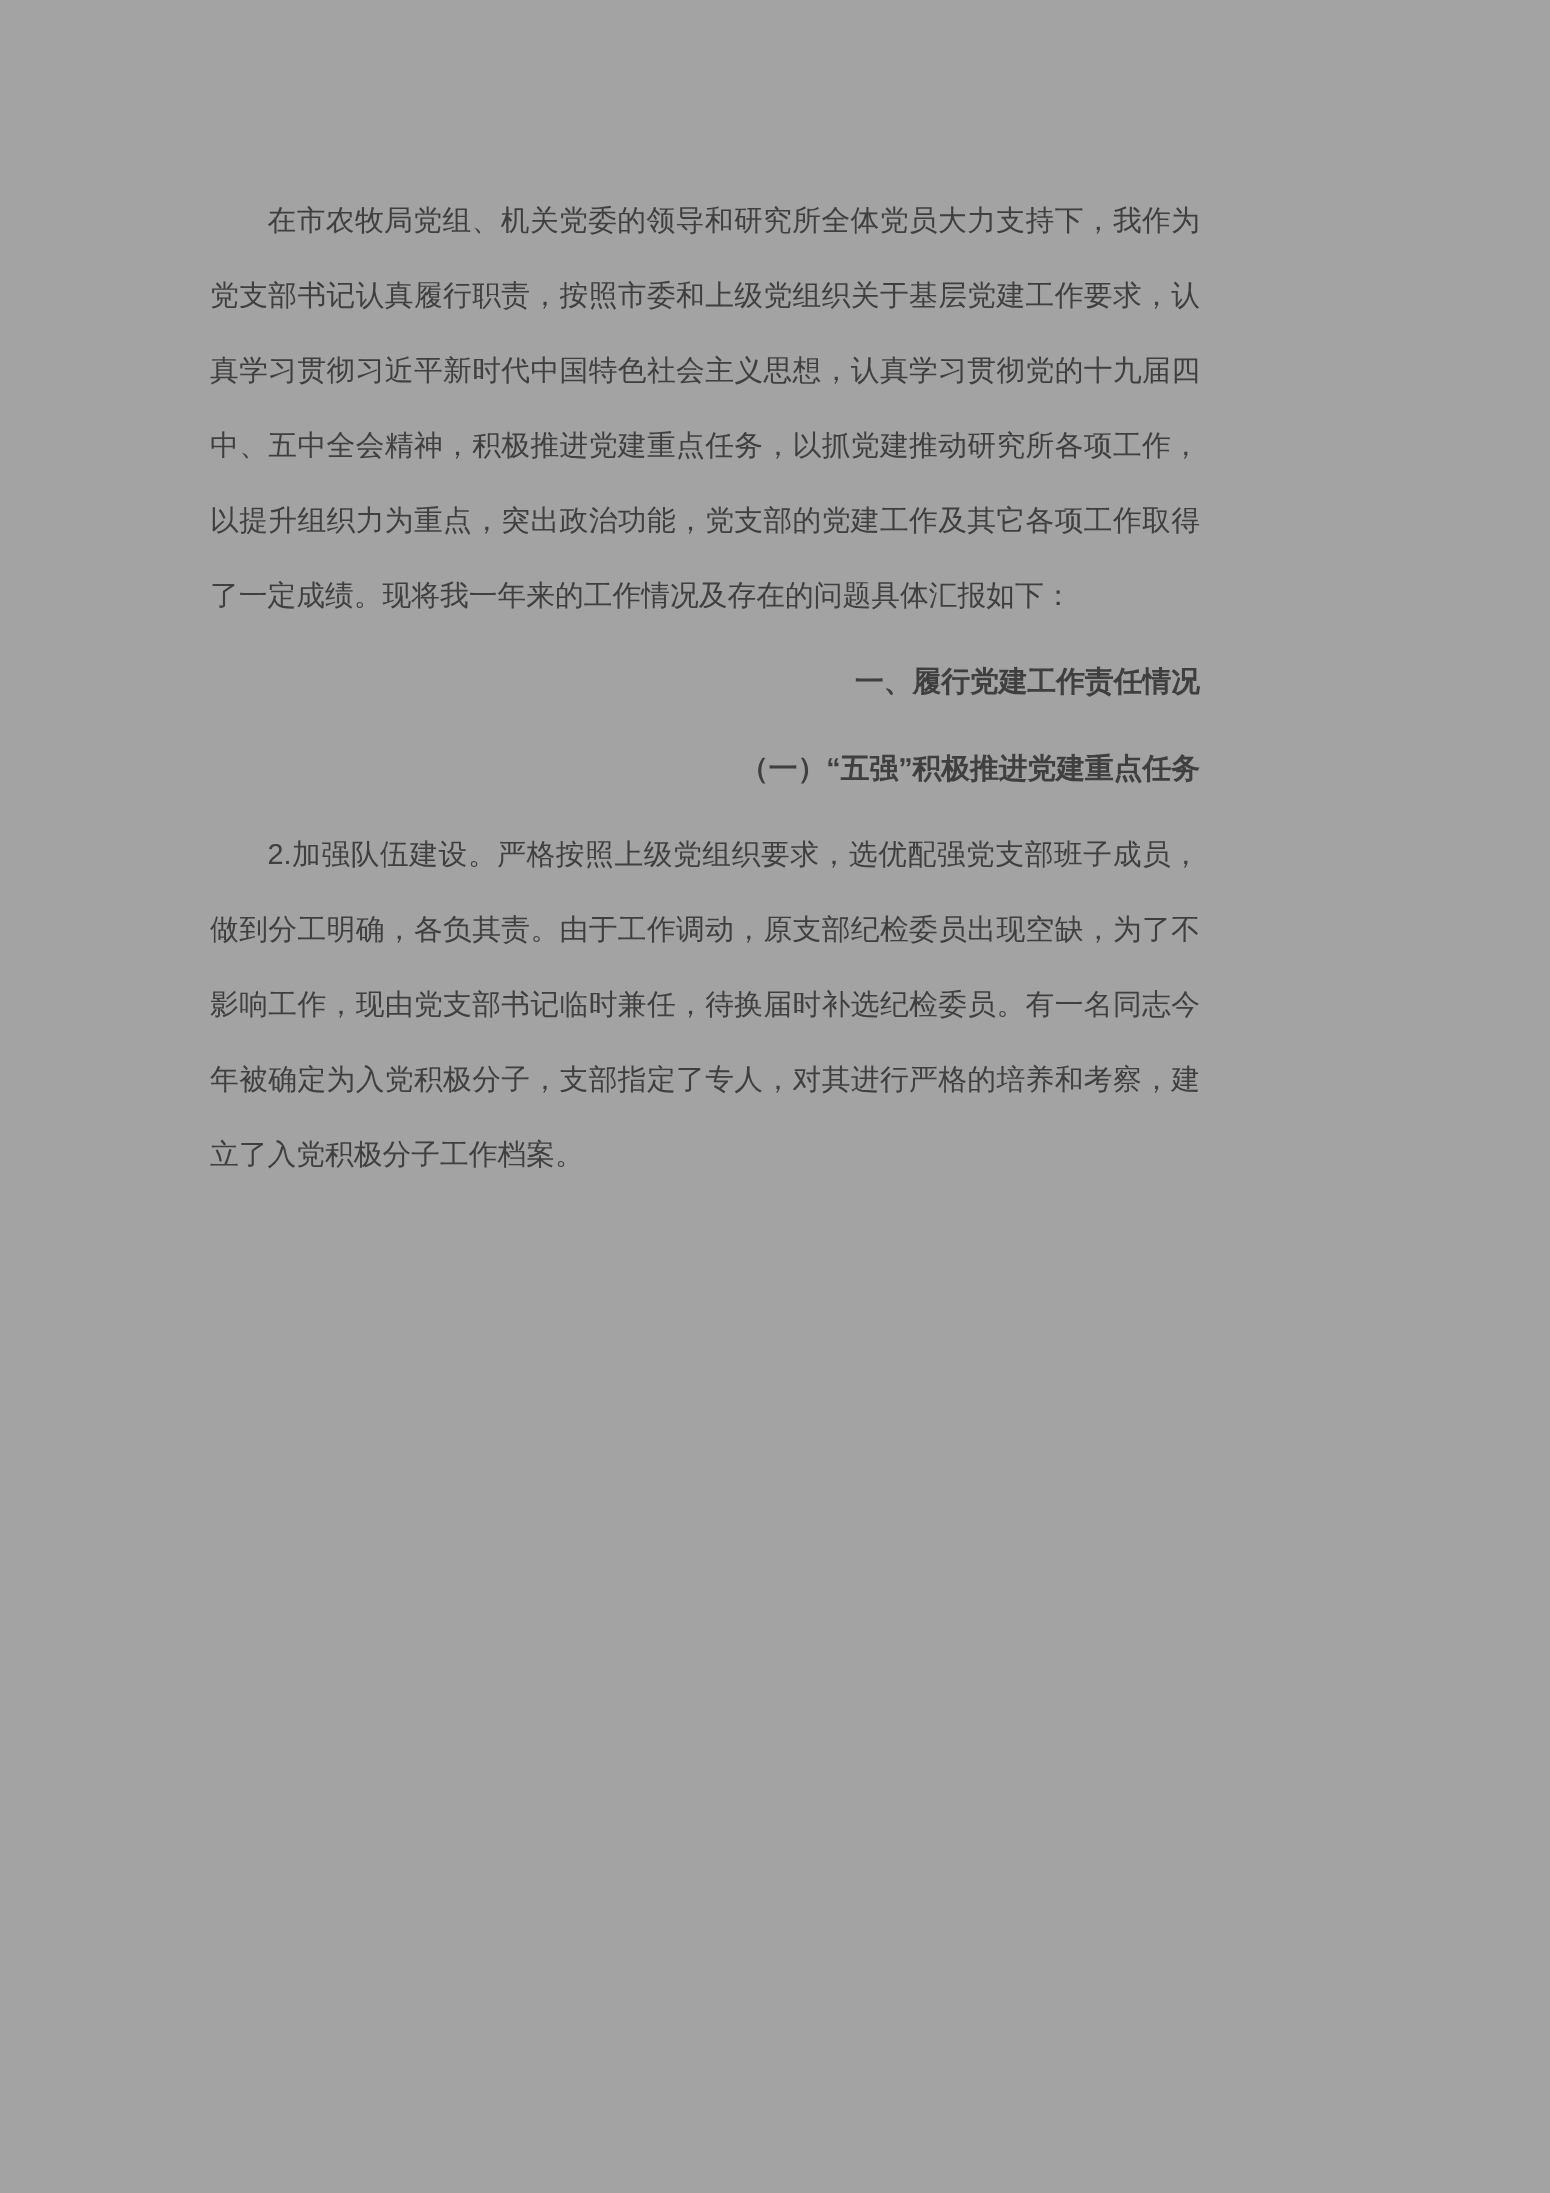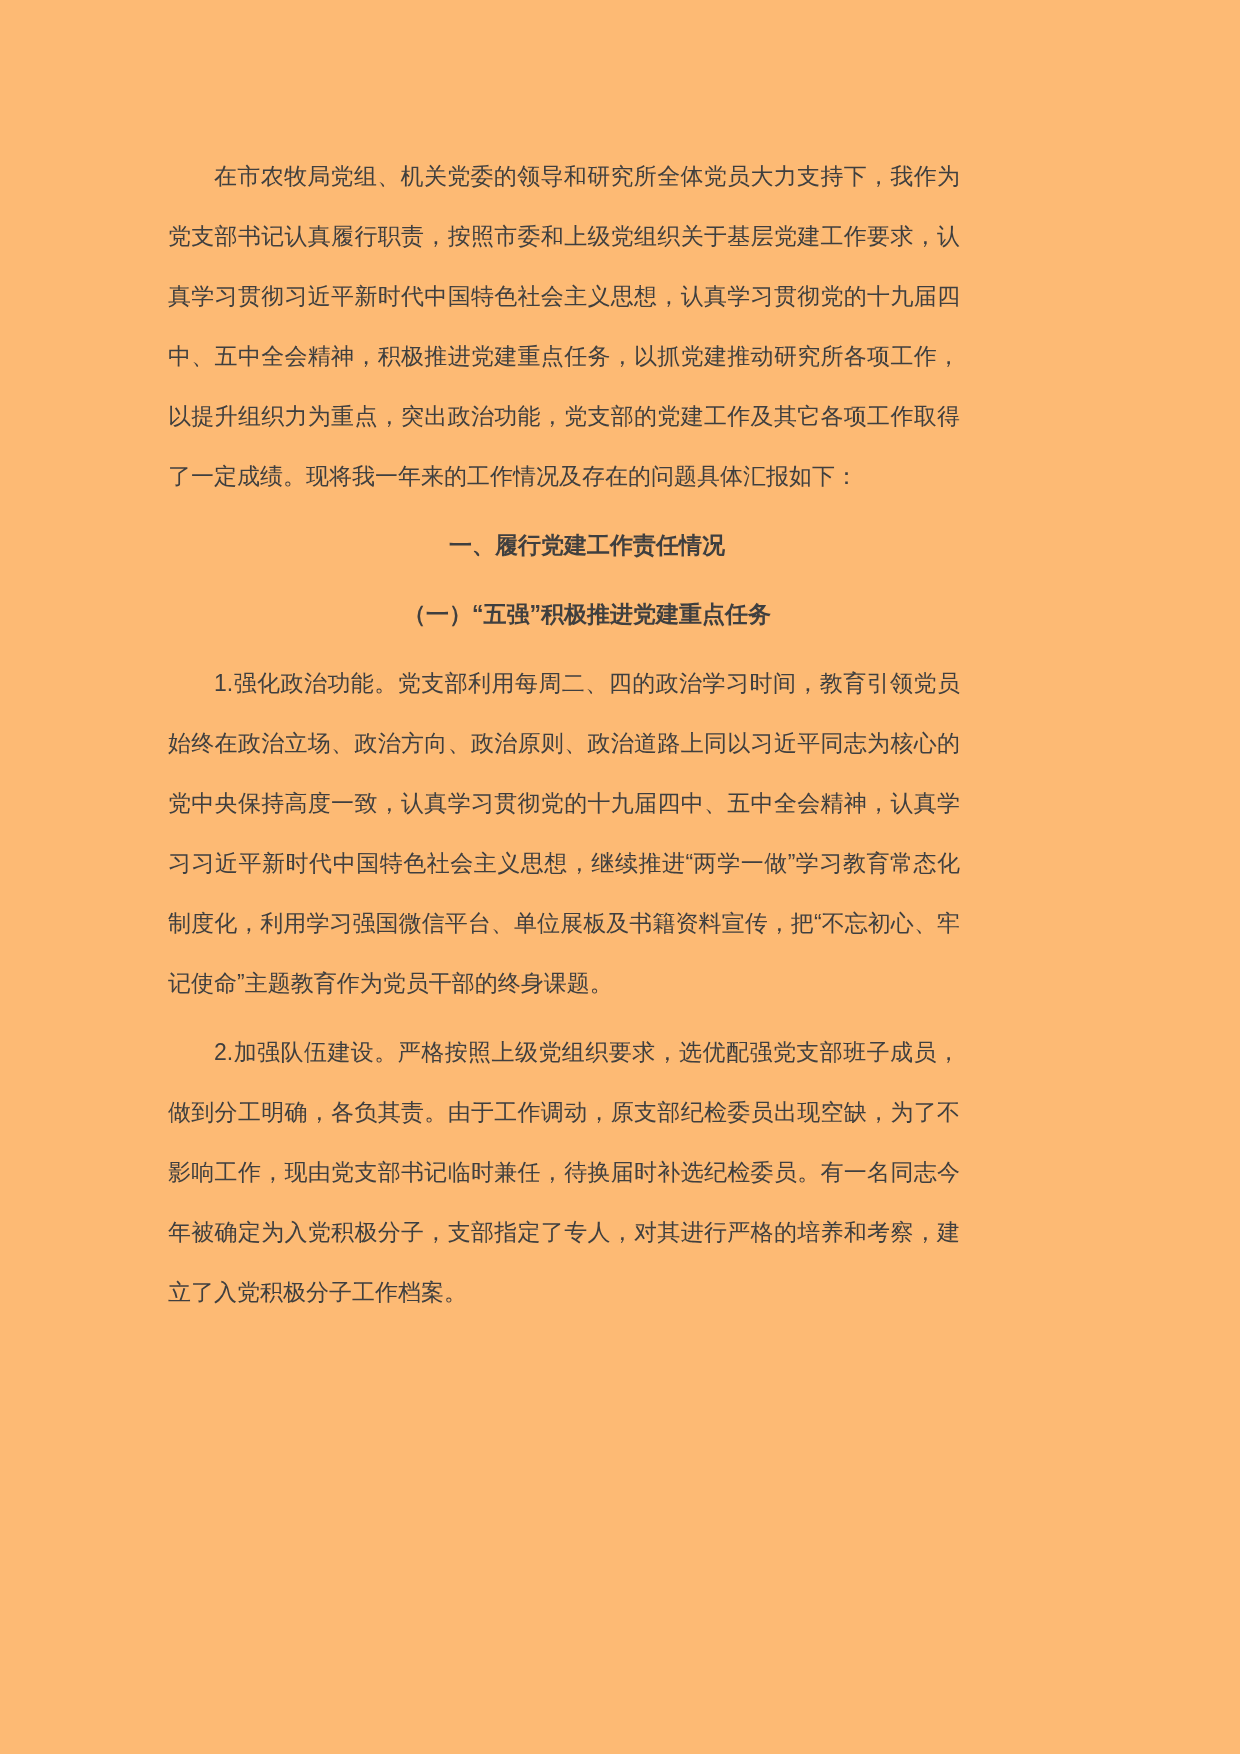--- a/index.html
+++ b/index.html
@@ -9,44 +9,43 @@
   body {
     width: 1240px;
     height: 1754px;
     font-family: "Liberation Sans", "DejaVu Sans", sans-serif;
     color: #3f3f3f;
     overflow: hidden;
   }
   .page {
     width: 1240px;
     height: 1754px;
-    background: #fdba74;
+    background: #a3a3a3;
     padding: 146px 280px 40px 168px;
   }
   .para {
     font-size: 23px;
     line-height: 60px;
     text-align: justify;
     text-indent: 2em;
     margin: 0 0 9px 0;
   }
   .body-para {
     font-weight: 400;
   }
   .heading {
     font-weight: 700;
-    text-align: center;
+    text-align: right;
   }
 </style>
 </head>
 <body>
 
 <div class="page">
   <p class="para body-para">在市农牧局党组、机关党委的领导和研究所全体党员大力支持下，我作为党支部书记认真履行职责，按照市委和上级党组织关于基层党建工作要求，认真学习贯彻习近平新时代中国特色社会主义思想，认真学习贯彻党的十九届四中、五中全会精神，积极推进党建重点任务，以抓党建推动研究所各项工作，以提升组织力为重点，突出政治功能，党支部的党建工作及其它各项工作取得了一定成绩。现将我一年来的工作情况及存在的问题具体汇报如下：</p>
 
   <h2 class="para heading">一、履行党建工作责任情况</h2>
 
   <h3 class="para heading">（一）“五强”积极推进党建重点任务</h3>
 
-  <p class="para body-para">1.强化政治功能。党支部利用每周二、四的政治学习时间，教育引领党员始终在政治立场、政治方向、政治原则、政治道路上同以习近平同志为核心的党中央保持高度一致，认真学习贯彻党的十九届四中、五中全会精神，认真学习习近平新时代中国特色社会主义思想，继续推进“两学一做”学习教育常态化制度化，利用学习强国微信平台、单位展板及书籍资料宣传，把“不忘初心、牢记使命”主题教育作为党员干部的终身课题。</p>
 
   <p class="para body-para">2.加强队伍建设。严格按照上级党组织要求，选优配强党支部班子成员，做到分工明确，各负其责。由于工作调动，原支部纪检委员出现空缺，为了不影响工作，现由党支部书记临时兼任，待换届时补选纪检委员。有一名同志今年被确定为入党积极分子，支部指定了专人，对其进行严格的培养和考察，建立了入党积极分子工作档案。</p>
 </div>
 
 </body></html>

